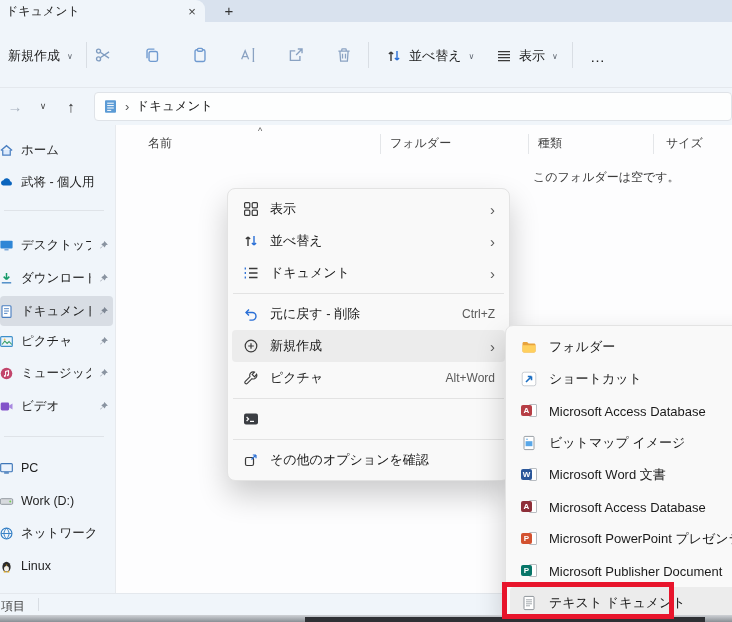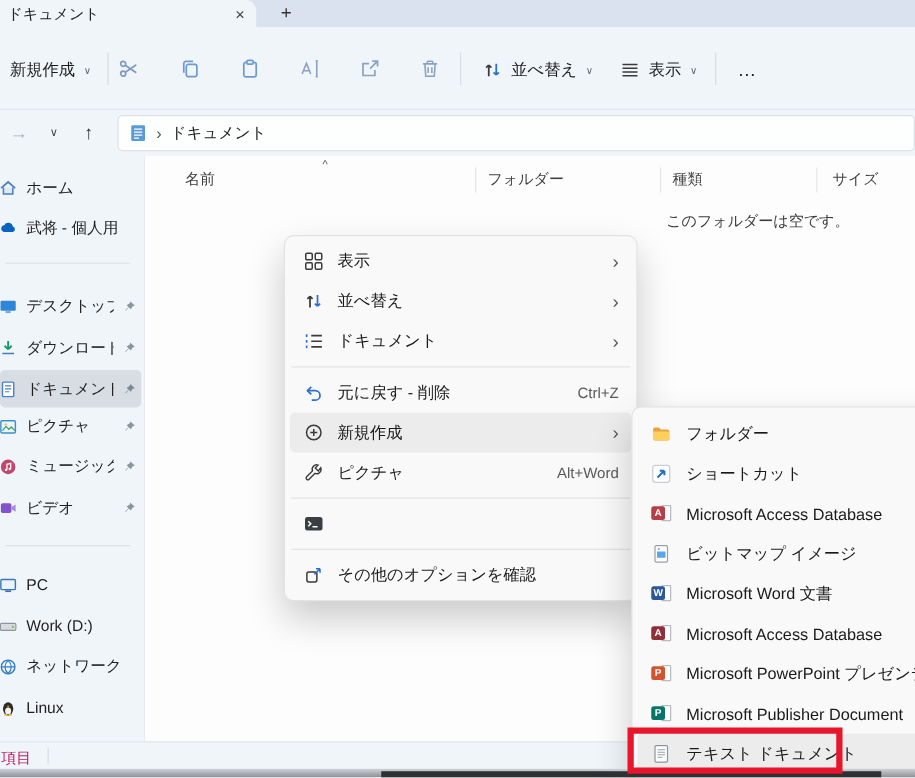--- a/index.html
+++ b/index.html
@@ -61,21 +61,21 @@
   
   .pane { position: absolute; left: 116px; top: 125px; width: 616px; height: 468px; background: #fdfdfe; }
   .col-h { position: absolute; top: 10px; font-size: 12px; color: #3f3f3f; }
   .col-caret { position: absolute; top: 1px; font-size: 9px; color: #555; }
   .col-div { position: absolute; top: 9px; width: 1px; height: 20px; background: #e4e6e9; }
   .empty-msg { position: absolute; left: 417px; top: 44px; font-size: 12px; color: #3a3a3a; }
 
   
   .statusbar { position: absolute; left: 0; top: 593px; width: 732px; height: 22px;
     background: #f0f5fa; border-top: 1px solid #e4e8ed; }
-  .status-text { position: absolute; left: 1px; top: 4px; font-size: 12px; color: #be185d; }
+  .status-text { position: absolute; left: 1px; top: 4px; font-size: 12px; color: #404040; }
   .status-div { position: absolute; left: 38px; top: 4px; width: 1px; height: 13px; background: #d8dde3; }
   .bottomstrip { position: absolute; left: 0; top: 615px; width: 732px; height: 7px;
     background: linear-gradient(#cfd2d6, #8a8f95); z-index: 30; }
   .darkseg { position: absolute; left: 305px; top: 2px; width: 400px; height: 5px; background: #2e3034; }
 
   
   .ctxmenu { position: absolute; left: 227px; top: 188px; width: 283px; z-index: 20;
     background: #f9f9f9; border: 1px solid #e3e3e3; border-radius: 8px; padding: 4px;
     box-shadow: 0 14px 30px rgba(0,0,0,.20); }
   .mi { height: 32px; display: flex; align-items: center; gap: 11px; padding: 0 10px;

